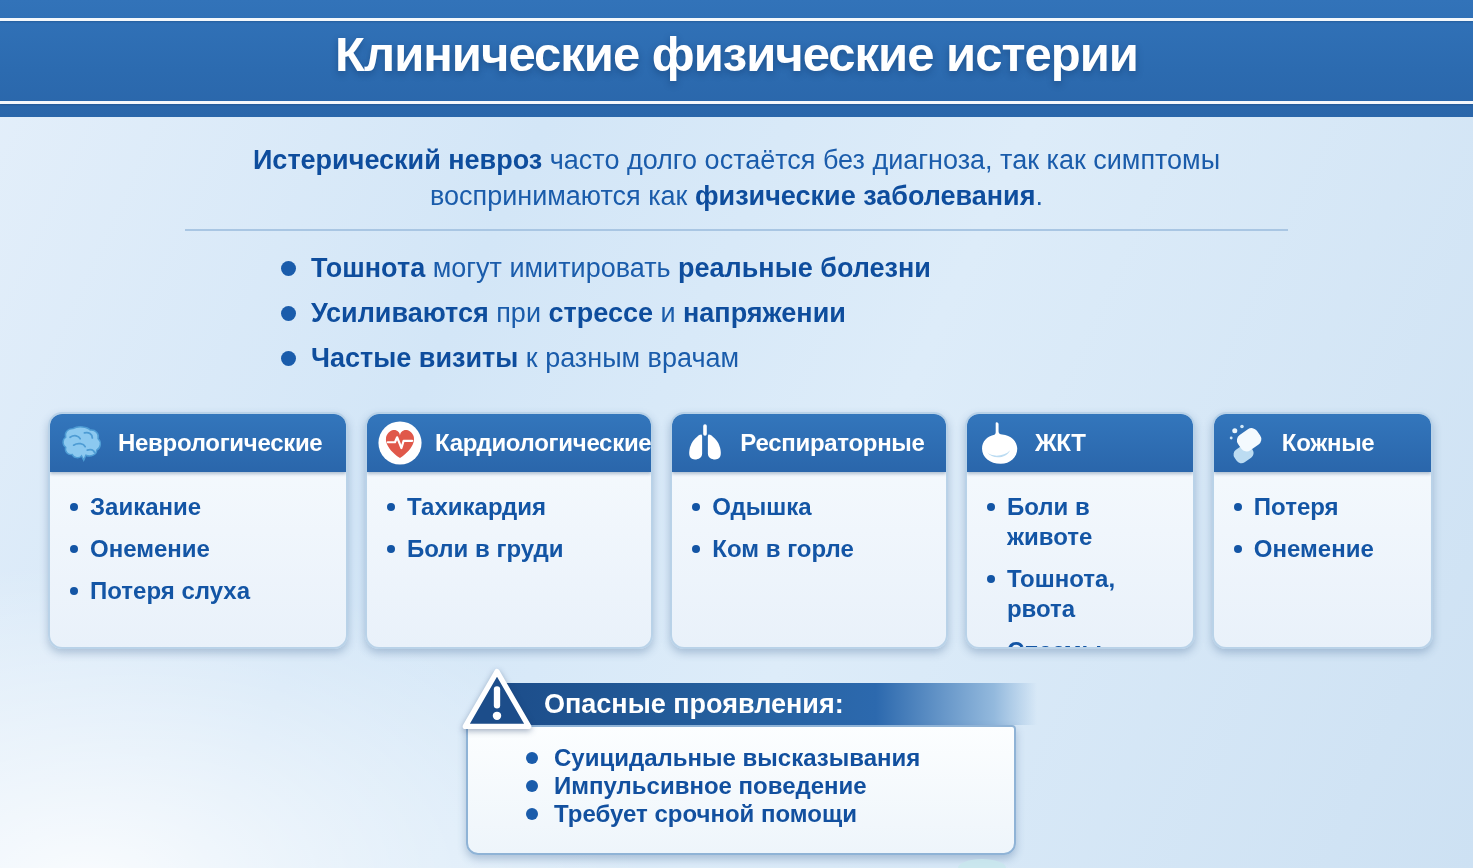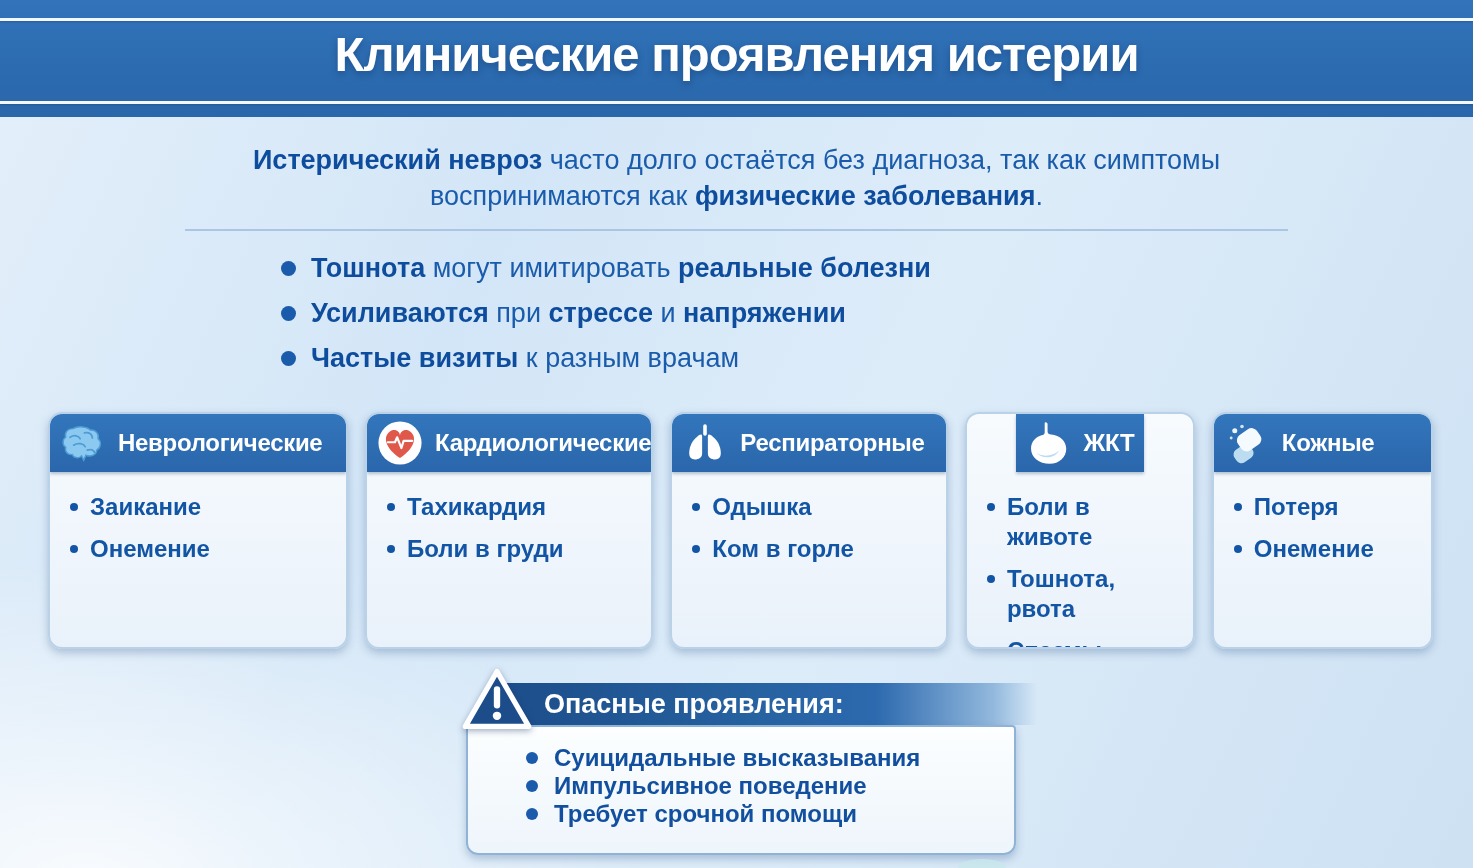--- a/index.html
+++ b/index.html
@@ -34,21 +34,21 @@
   .kp-text{white-space:pre-wrap;}
 
   
   .cards{position:absolute;top:404px;left:48px;right:40px;height:237px;display:flex;gap:17px;margin-top:8px;}
   .card{display:flex;flex-direction:column;border-radius:14px;overflow:hidden;
     background:linear-gradient(180deg,#f7fbfe 0%,#e9f1fa 100%);
     border:2px solid #b9d2e8;box-shadow:0 4px 9px rgba(45,85,135,.30);}
   .card:nth-child(1){flex:304 0 0;}
   .card:nth-child(2){flex:292 0 0;}
   .card:nth-child(3){flex:281 0 0;}
-  .card:nth-child(4){flex:232 0 0;align-items:center;}
+  .card:nth-child(4){flex:232 0 0;}
   .card:nth-child(5){flex:223 0 0;}
   .card-header{height:58px;flex:0 0 auto;display:flex;align-items:center;gap:12px;padding:0 10px;
     background:linear-gradient(180deg,#3376bc 0%,#2a66ab 100%);
     box-shadow:0 2px 3px rgba(20,60,110,.3);}
   .card-icon{width:46px;height:46px;flex:0 0 auto;}
   .card-icon svg{width:100%;height:100%;display:block;}
   .card-title{color:#ffffff;font-weight:700;font-size:24px;letter-spacing:-.3px;}
   .card-body{margin:0;padding:20px 14px 0 20px;list-style:none;display:flex;flex-direction:column;gap:12px;}
   .sym{display:flex;font-size:24px;font-weight:700;color:#1355a5;line-height:1.25;}
   .sym-dot{width:8px;height:8px;border-radius:50%;background:#1355a5;margin:11px 12px 0 0;flex:0 0 auto;}
@@ -79,21 +79,21 @@
   .bottom-deco{position:absolute;left:958px;bottom:-9px;width:48px;height:18px;border-radius:50%;
     background:#c8e6ec;opacity:.85;}
 </style>
 </head>
 <body>
 
 <div class="page">
 
   <header class="band">
     <div class="band-line band-line-top"></div>
-    <h1 class="title">Клинические проявления истерии</h1>
+    <h1 class="title">Клинические физические истерии</h1>
     <div class="band-line band-line-bottom"></div>
   </header>
 
   <p class="intro"><span class="b">Истерический невроз</span><span class="n"> часто долго остаётся без диагноза, так как симптомы воспринимаются как </span><span class="b">физические заболевания</span><span class="n">.</span></p>
 
   <div class="divider"></div>
 
   <ul class="key-points">
     <li class="kp">
       <span class="kp-dot"></span>
@@ -122,20 +122,24 @@
         <span class="card-title">Неврологические</span>
       </div>
       <ul class="card-body">
         <li class="sym">
             <span class="sym-dot"></span>
             <span class="sym-label">Заикание</span>
           </li>
         <li class="sym">
             <span class="sym-dot"></span>
             <span class="sym-label">Онемение</span>
+          </li>
+        <li class="sym">
+            <span class="sym-dot"></span>
+            <span class="sym-label">Потеря слуха</span>
           </li>
       </ul>
     </article>
 
     <article class="card">
       <div class="card-header">
         <span class="card-icon">
           <svg viewBox="0 0 64 64">
             <circle cx="32" cy="32" r="30" fill="#ffffff"></circle>
             <path d="M32 53 C11 39 8 23 18 16 C25 11 32 16 32 22 C32 16 39 11 46 16 C56 23 53 39 32 53 Z" fill="#e0584a"></path>

